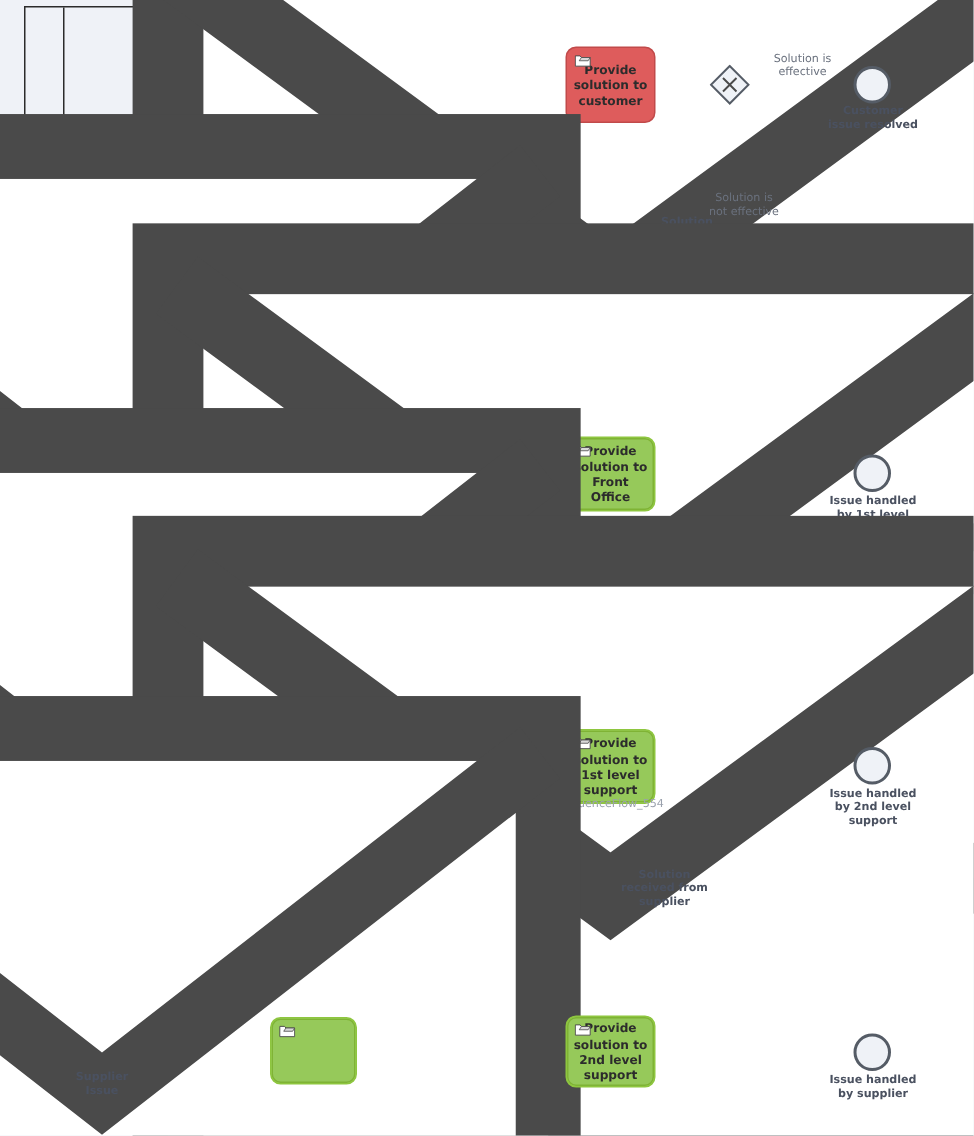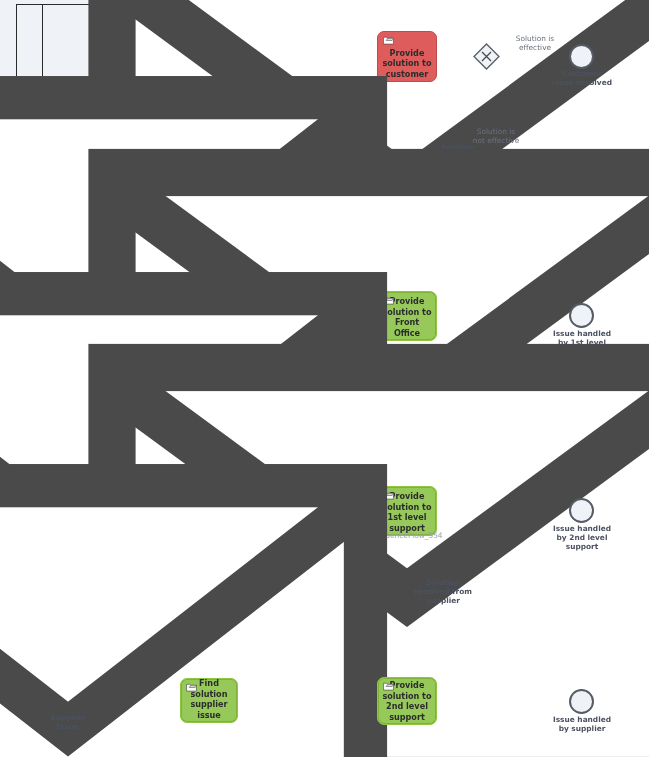--- a/index.html
+++ b/index.html
@@ -28,21 +28,21 @@
     writing-mode:vertical-rl;
     transform:rotate(180deg);
     font-size:8.2px;color:#3b4250;letter-spacing:.1px;
     white-space:nowrap;font-weight:600;
   }
 
   
   .task{
     position:absolute;box-sizing:border-box;
     border-radius:7px;
-    display:flex;align-items:flex-end;justify-content:center;
+    display:flex;align-items:center;justify-content:center;
     text-align:center;
     font-size:8.1px;line-height:10.4px;color:#2c2c2c;
     padding:2px 3px 2px 3px;
     font-weight:600;
   }
   .task .tlabel{display:block;width:100%;}
   .task-icon{
     position:absolute;left:5px;top:4px;width:11px;height:9px;
   }
   .t-green{background:#96c95a;border:1.8px solid #8ec63f;box-shadow:0 0 0 1px #7fb335 inset;}
@@ -339,21 +339,20 @@
         <path d="M0.6,0.8 L6,5 L11.4,0.8" fill="none" stroke="#4a4a4a" stroke-width="0.8"></path>
       </svg>
   </div>
   <div class="lbl" style="left:40px;top:713px;width:56px;">Supplier<br>Issue</div>
 
   <div class="task t-green" style="left:180px;top:678px;width:58px;height:45px;">
     <svg class="task-icon" viewBox="0 0 12 10">
         <path d="M0.5,1.4 L4,1.4 L5,2.6 L11.5,2.6 L11.5,9 L0.5,9 Z" fill="#fff" stroke="#4a4a4a" stroke-width="0.7"></path>
         <path d="M5,2.6 L11.5,2.6 L10,5 L3.4,5 Z" fill="#d9d9d9" stroke="#4a4a4a" stroke-width="0.6"></path>
       </svg>
-    <span class="tlabel">Find solution supplier issue</span>
   </div>
 
   <div class="task t-green" style="left:377px;top:677px;width:60px;height:48px;">
     <svg class="task-icon" viewBox="0 0 12 10">
         <path d="M0.5,1.4 L4,1.4 L5,2.6 L11.5,2.6 L11.5,9 L0.5,9 Z" fill="#fff" stroke="#4a4a4a" stroke-width="0.7"></path>
         <path d="M5,2.6 L11.5,2.6 L10,5 L3.4,5 Z" fill="#d9d9d9" stroke="#4a4a4a" stroke-width="0.6"></path>
       </svg>
     <span class="tlabel">Provide solution to 2nd level support</span>
   </div>
 

